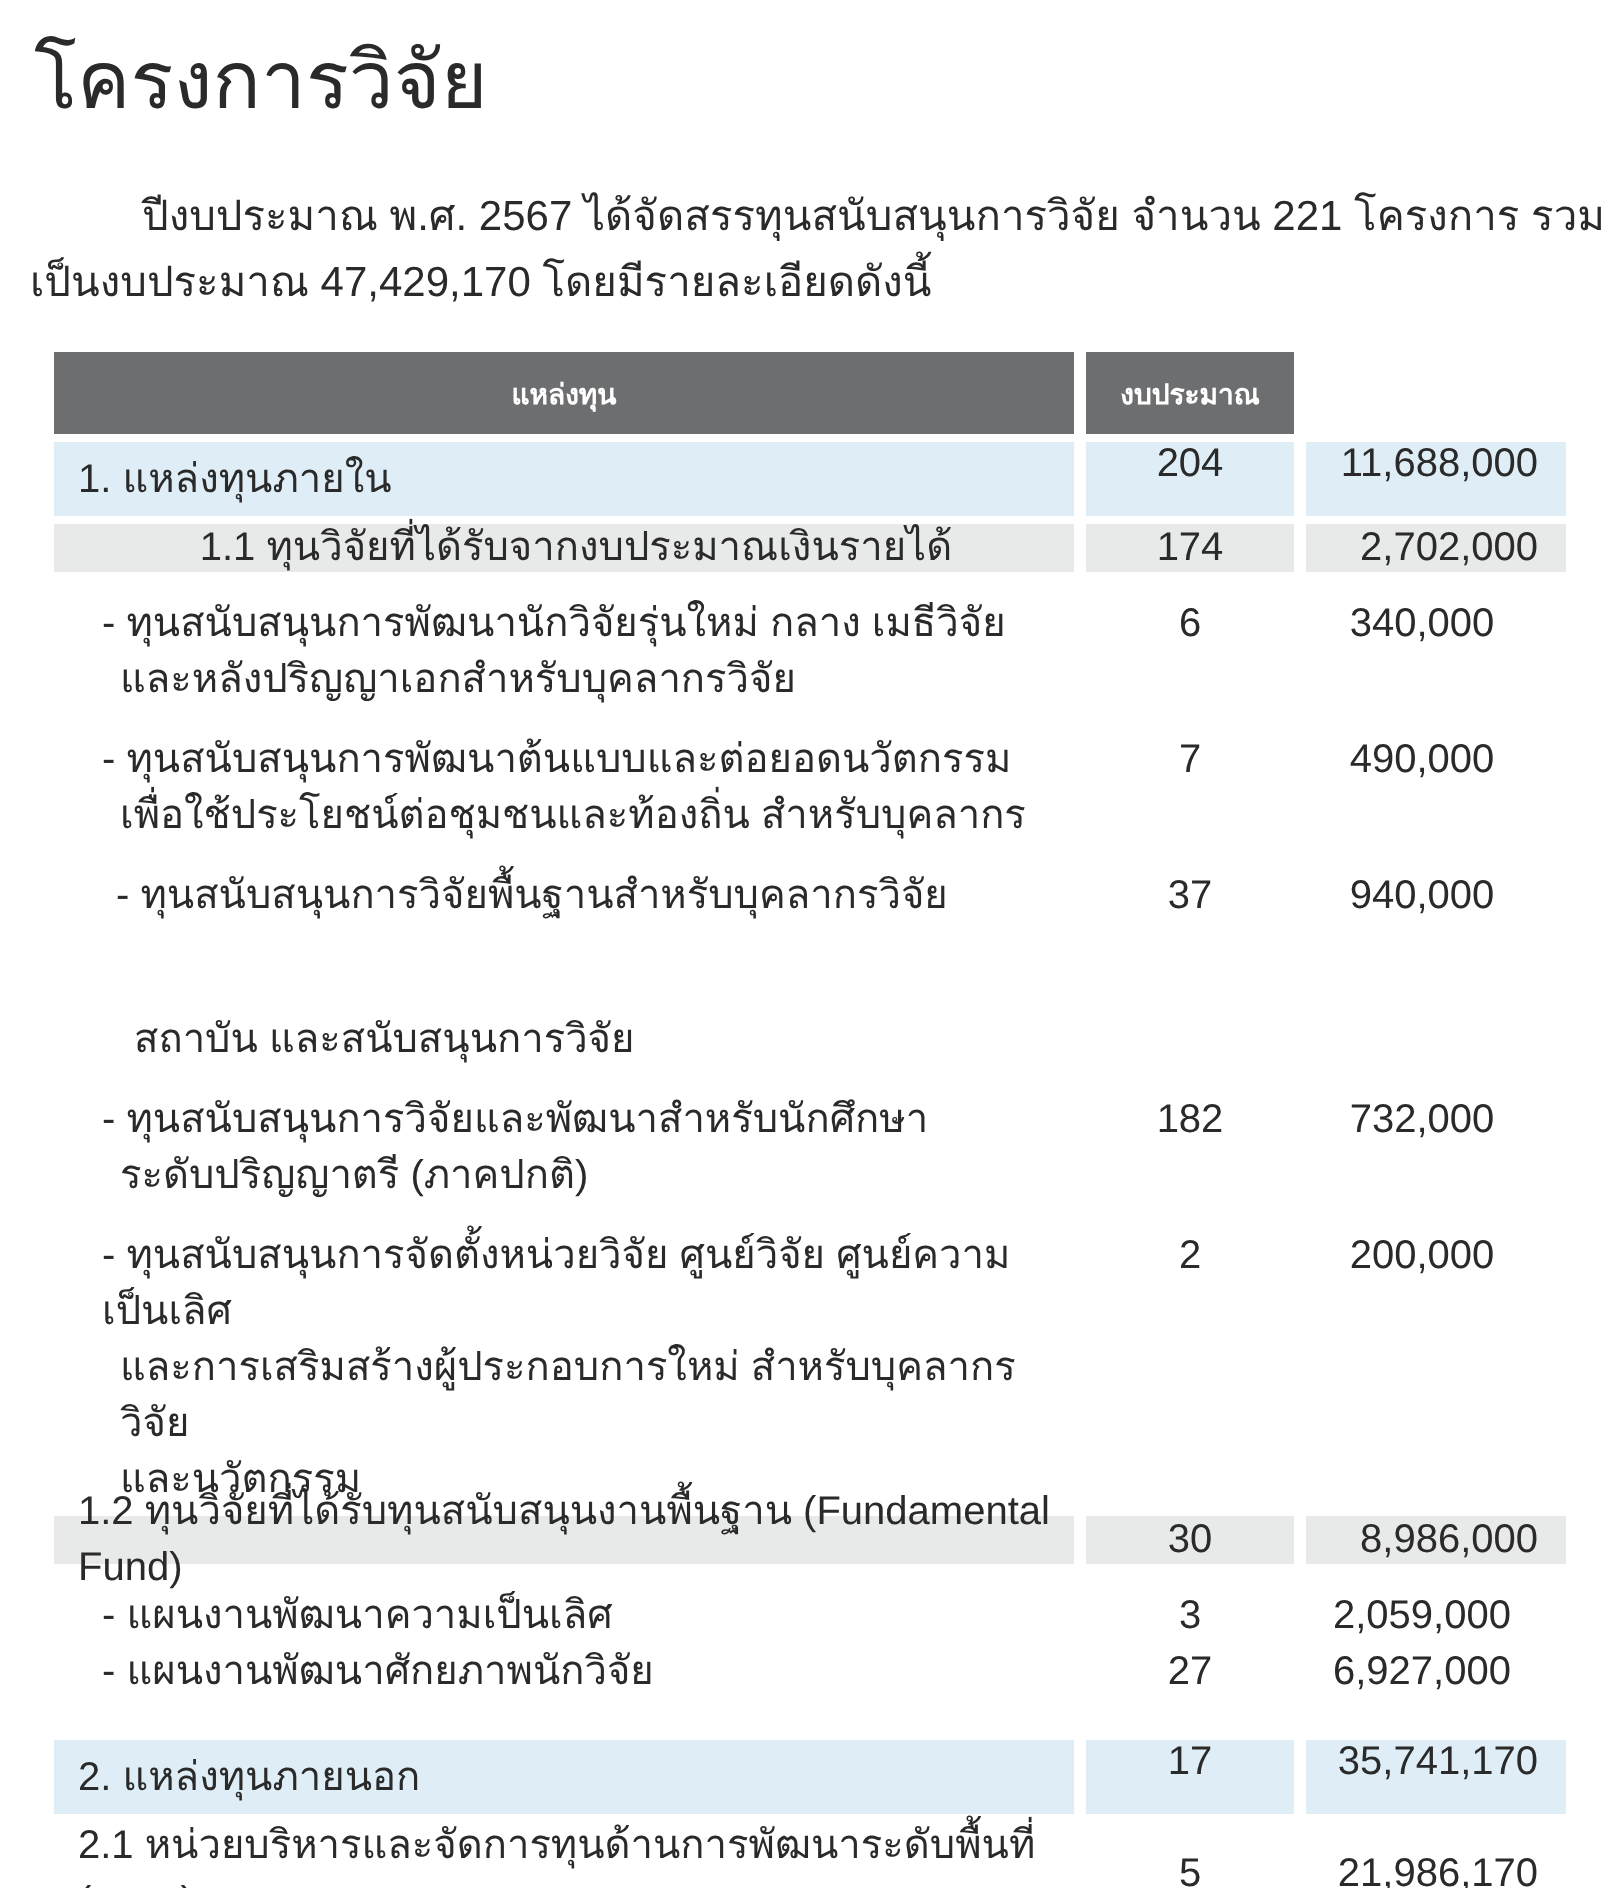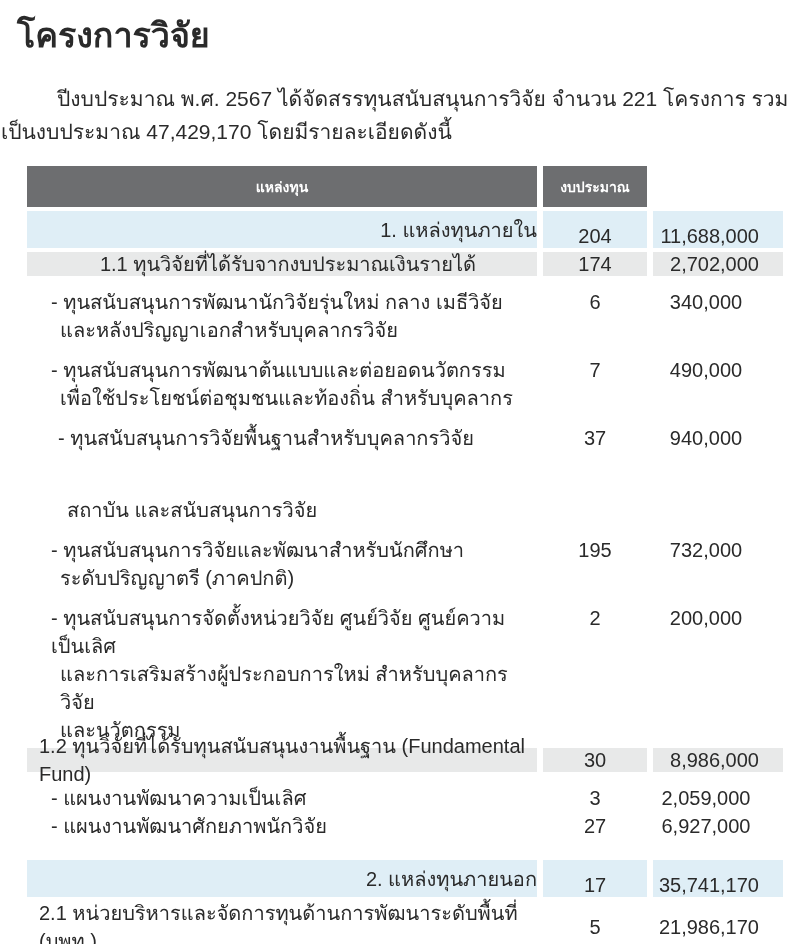--- a/index.html
+++ b/index.html
@@ -12,62 +12,62 @@
   *{box-sizing:border-box;}
   html,body{margin:0;padding:0;}
   body{
     width:811px;height:944px;
     background:#ffffff;
     color:var(--text);
     font-family:"Liberation Sans","DejaVu Sans",sans-serif;
     overflow:hidden;
   }
   .page-title{
-    font-size:34px;
-    font-weight:bold;
+    font-size:40px;
+    font-weight:normal;
     margin:8px 0 0 17px;
     letter-spacing:0;
   }
   .intro{
     font-size:21px;
     line-height:33px;
-    margin:20px 6px 0 1px;
+    margin:20px 6px 0 15px;
     text-indent:56px;
   }
   .table{
     margin:18px 0 0 27px;
     width:756px;
   }
   .row{
     display:grid;
     grid-template-columns:510px 104px 130px;
     column-gap:6px;
     font-size:20px;
   }
   .cell{display:flex;align-items:center;}
   .label-cell{flex-direction:column;align-items:stretch;justify-content:center;}
   .count-cell{justify-content:center;align-items:flex-start;}
-  .budget-cell{justify-content:flex-end;padding-right:24px;align-items:flex-start;}
+  .budget-cell{justify-content:flex-end;padding-right:14px;align-items:flex-start;}
   .line{line-height:28px;}
 
   
   .header-row{margin-bottom:4px;}
   .header-row .cell{
     background:var(--header-bg);
     color:var(--header-text);
     height:41px;
     font-weight:bold;
     font-size:14px;
     justify-content:center;
     align-items:center;
   }
 
   
   .kind-section{margin-top:4px;}
-  .kind-section .cell{background:var(--blue);height:37px;align-items:flex-end;}
+  .kind-section .cell{background:var(--blue);height:37px;align-items:flex-start;}
   .kind-section .label-cell{padding-left:12px;}
 
   
   .kind-subsection{margin-top:4px;}
   .kind-subsection .cell{background:var(--gray);height:24px;align-items:center;}
   .kind-subsection .label-cell{padding-left:12px;}
 
   
   .kind-detail{margin-top:12px;}
   .kind-detail-compact{margin-top:0;}
@@ -137,21 +137,21 @@
           <div class="line cont">สถาบัน และสนับสนุนการวิจัย</div>
         </div>
         <div class="cell count-cell">37</div>
         <div class="cell budget-cell">940,000</div>
       </div>
       <div class="row kind-detail">
         <div class="cell label-cell indent-1">
           <div class="line">- ทุนสนับสนุนการวิจัยและพัฒนาสำหรับนักศึกษา</div>
           <div class="line cont">ระดับปริญญาตรี (ภาคปกติ)</div>
         </div>
-        <div class="cell count-cell">195</div>
+        <div class="cell count-cell">182</div>
         <div class="cell budget-cell">732,000</div>
       </div>
       <div class="row kind-detail">
         <div class="cell label-cell indent-1">
           <div class="line">- ทุนสนับสนุนการจัดตั้งหน่วยวิจัย ศูนย์วิจัย ศูนย์ความเป็นเลิศ</div>
           <div class="line cont">และการเสริมสร้างผู้ประกอบการใหม่ สำหรับบุคลากรวิจัย</div>
           <div class="line cont">และนวัตกรรม</div>
         </div>
         <div class="cell count-cell">2</div>
         <div class="cell budget-cell">200,000</div>

